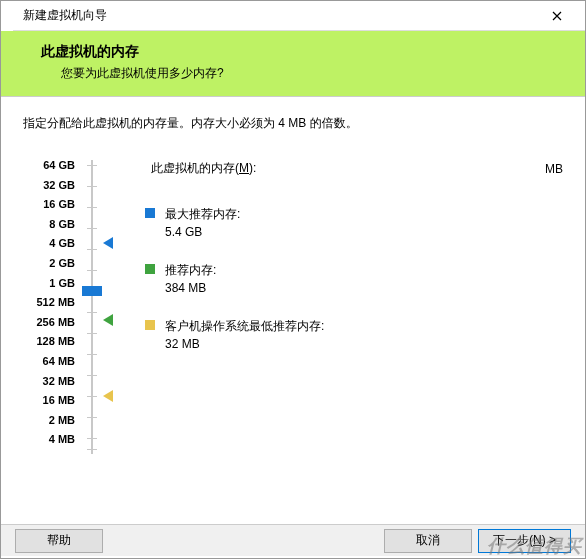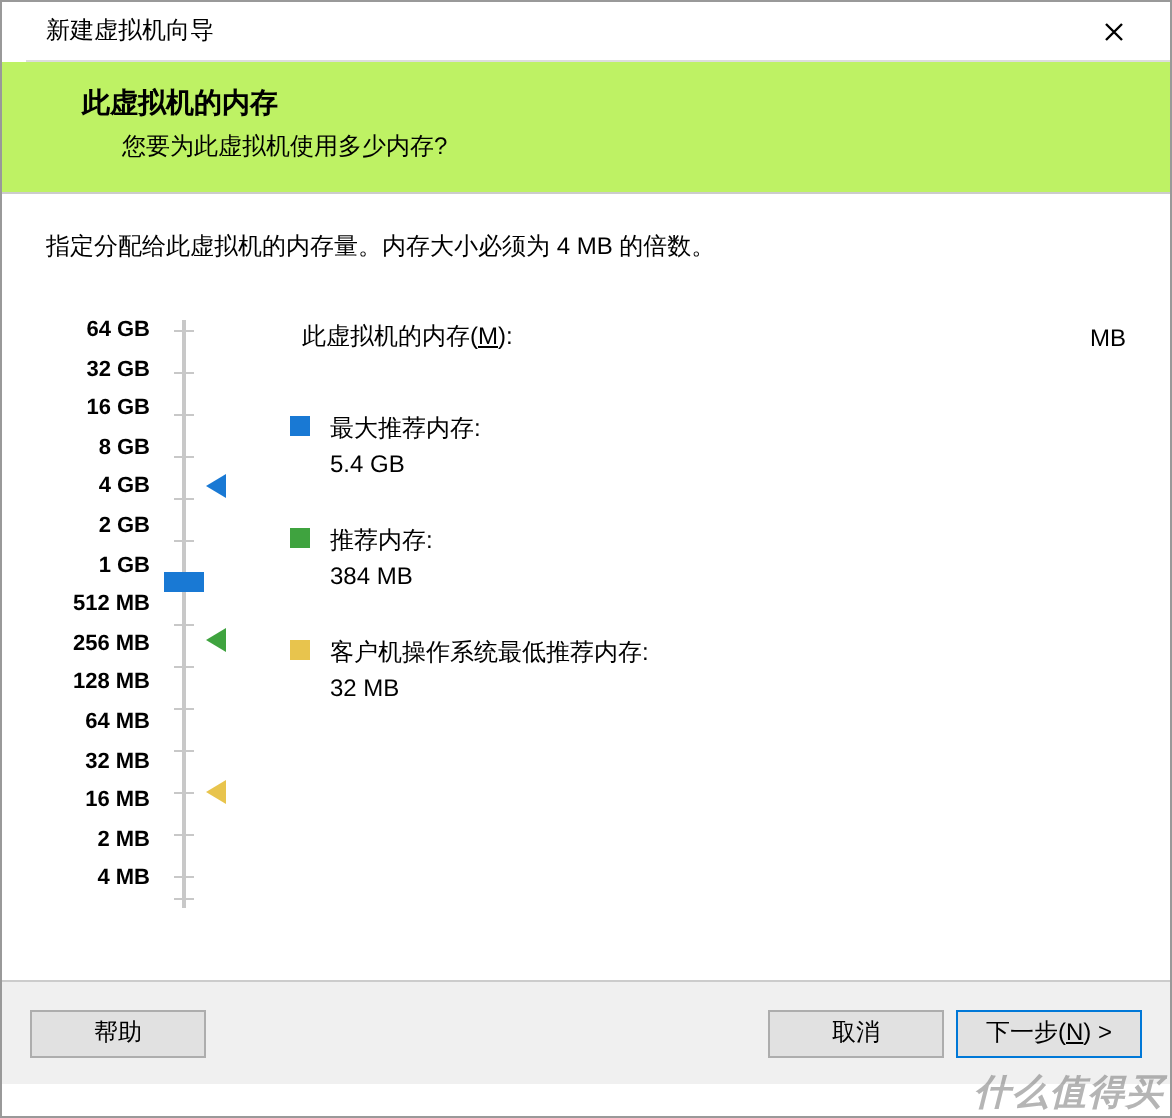--- a/index.html
+++ b/index.html
@@ -33,21 +33,21 @@
 .mem-input { width: 86px; height: 22px; border: 1px solid #7a7a7a; text-align: right; padding: 0 16px 0 4px; font-size: 12px; position: relative; }
 .spinner { position: absolute; right: 1px; top: 1px; width: 14px; height: 20px; display: flex; flex-direction: column; }
 .spin-btn { height: 10px; background: #e1e1e1; border: 1px solid #999; font-size: 6px; display: flex; align-items: center; justify-content: center; cursor: pointer; }
 .input-wrap { position: relative; display: inline-block; }
 .rec-block { display: flex; gap: 10px; margin-bottom: 20px; align-items: flex-start; }
 .rec-sq { width: 10px; height: 10px; margin-top: 3px; flex-shrink: 0; }
 .rec-sq.blue { background: #1979d4; }
 .rec-sq.green { background: #3fa33f; }
 .rec-sq.yellow { background: #e8c44d; }
 .rec-text { font-size: 12px; line-height: 1.5; }
-.footer { position: absolute; bottom: 16px; left: 0; right: 0; height: 52px; border-top: 1px solid #ccc; display: flex; align-items: center; padding: 0 14px; gap: 6px; background: #f0f0f0; }
+.footer { position: absolute; bottom: 2px; left: 0; right: 0; height: 32px; border-top: 1px solid #ccc; display: flex; align-items: center; padding: 0 14px; gap: 6px; background: #f0f0f0; }
 .btn { height: 24px; padding: 0 14px; background: #e1e1e1; border: 1px solid #adadad; font-size: 12px; cursor: pointer; font-family: inherit; min-width: 88px; }
 .btn.primary { border: 1px solid #0078d7; }
 .spacer { flex: 1; }
 .watermark { position: absolute; right: 3px; bottom: 0px; font-size: 18px; color: rgba(120,120,120,0.55); font-weight: bold; font-style: italic; pointer-events: none; letter-spacing: 1px; }
 </style>
 </head>
 <body>
 
 <div class="window">
   <div class="titlebar">

